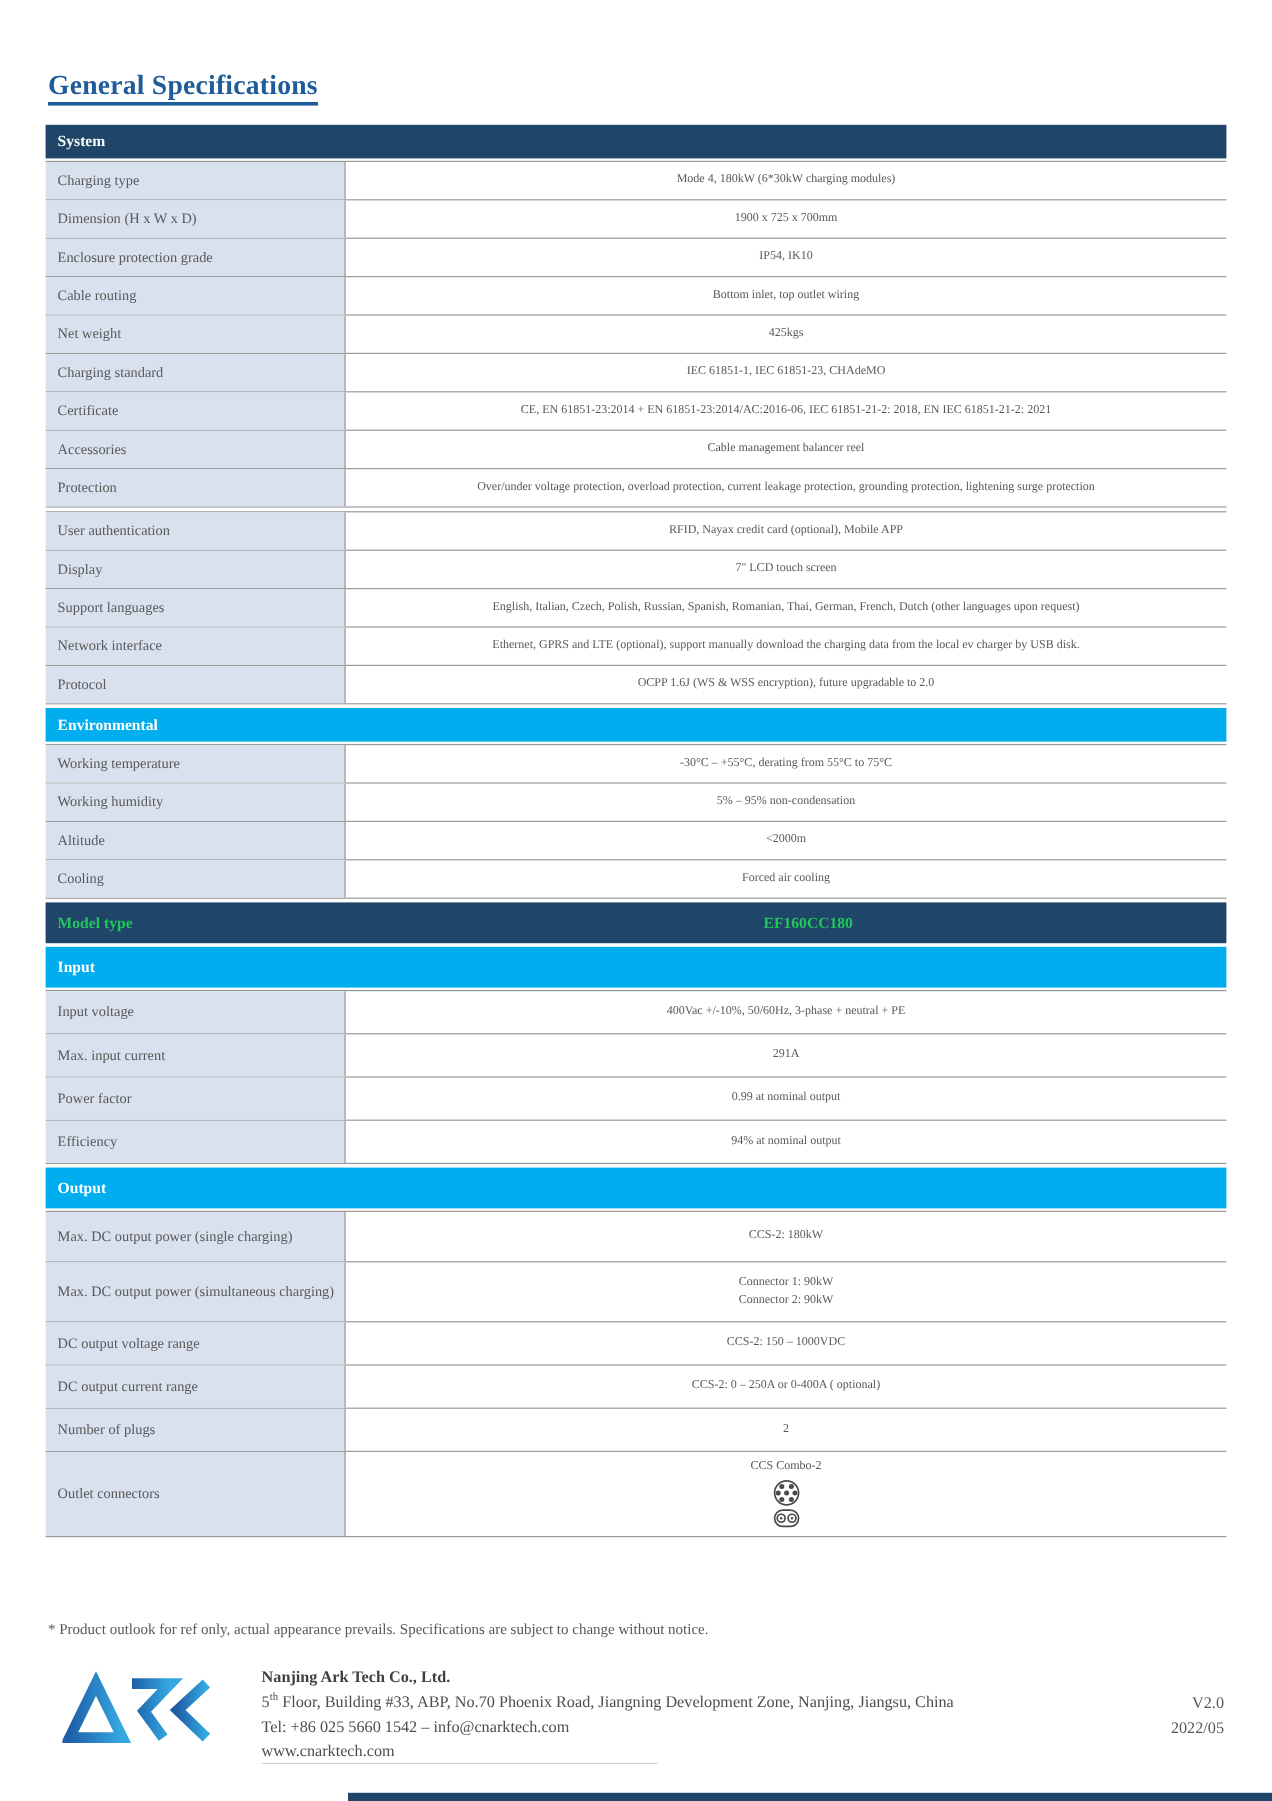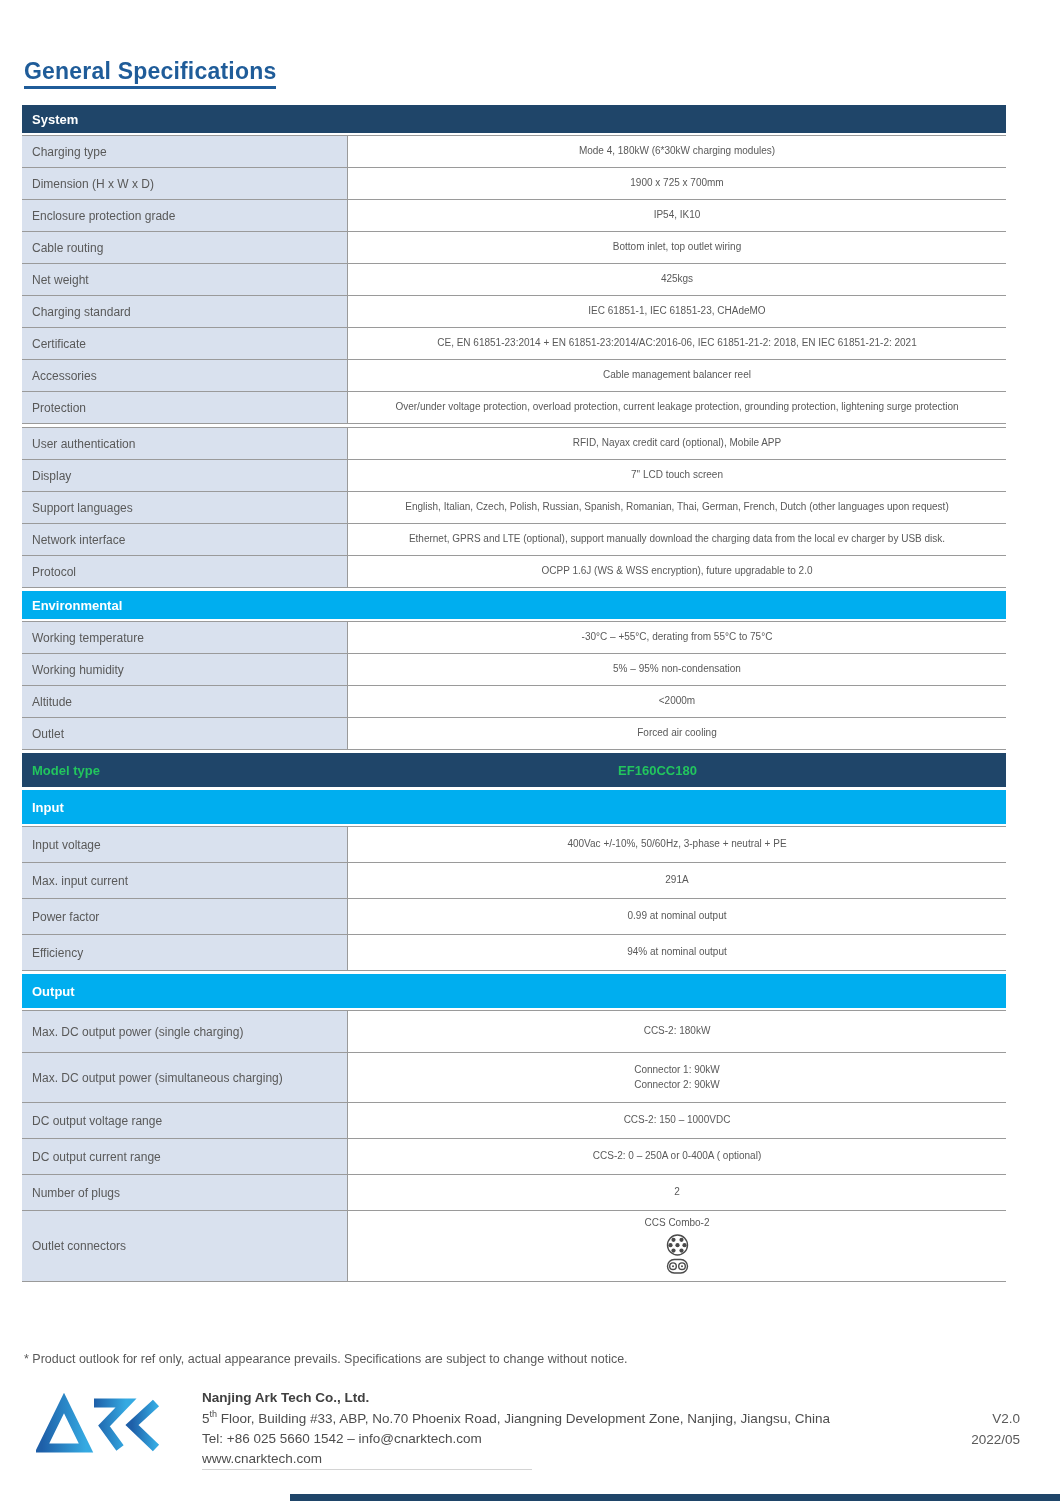--- a/index.html
+++ b/index.html
@@ -5,21 +5,21 @@
   * { box-sizing: border-box; }
   html, body { margin: 0; padding: 0; }
   body {
     width: 1060px; height: 1501px;
     background: #ffffff;
     font-family: "Liberation Sans", sans-serif;
     color: #595959;
     position: relative;
     overflow: hidden;
   }
-  .page { padding: 58px 38px 0 22px; }
+  .page { padding: 58px 38px 0 38px; font-family: Liberation Serif, serif; }
 
   h1.title {
     display: inline-block;
     margin: 0 0 16px 2px;
     font-size: 23px;
     font-weight: 700;
     color: #1F5C99;
     border-bottom: 3px solid #1F5C99;
     padding-bottom: 1px;
     letter-spacing: 0.2px;
@@ -46,21 +46,21 @@
     color: #22c55e;
     display: flex; align-items: center;
     font-size: 13px; font-weight: 700;
   }
   .model-row .m-label { width: 287px; padding-left: 10px; }
   .model-row .m-value { flex: 1; text-align: center; }
 
   .section-body { border-bottom: 1px solid #9a9a9a; }
   .row { display: flex; border-top: 1px solid #9a9a9a; min-height: 32px; }
   .cell-label {
-    width: 326px;
+    width: 250px;
     background: #D9E1EE;
     font-size: 12px;
     color: #595959;
     display: flex; align-items: center;
     padding: 5px 8px 5px 10px;
     border-right: 1px solid #9a9a9a;
   }
   .cell-value {
     flex: 1;
     display: flex; flex-direction: column;
@@ -227,21 +227,21 @@
               <div class="vline">5% – 95% non-condensation</div>
             </div>
           </div>
           <div class="row">
             <div class="cell-label">Altitude</div>
             <div class="cell-value">
               <div class="vline">&lt;2000m</div>
             </div>
           </div>
           <div class="row">
-            <div class="cell-label">Outlet</div>
+            <div class="cell-label">Cooling</div>
             <div class="cell-value">
               <div class="vline">Forced air cooling</div>
             </div>
           </div>
         </div>
       </div>
       <div class="section sec-model-type">
         <div class="model-row">
           <div class="m-label">Model type</div>
           <div class="m-value">EF160CC180</div>

